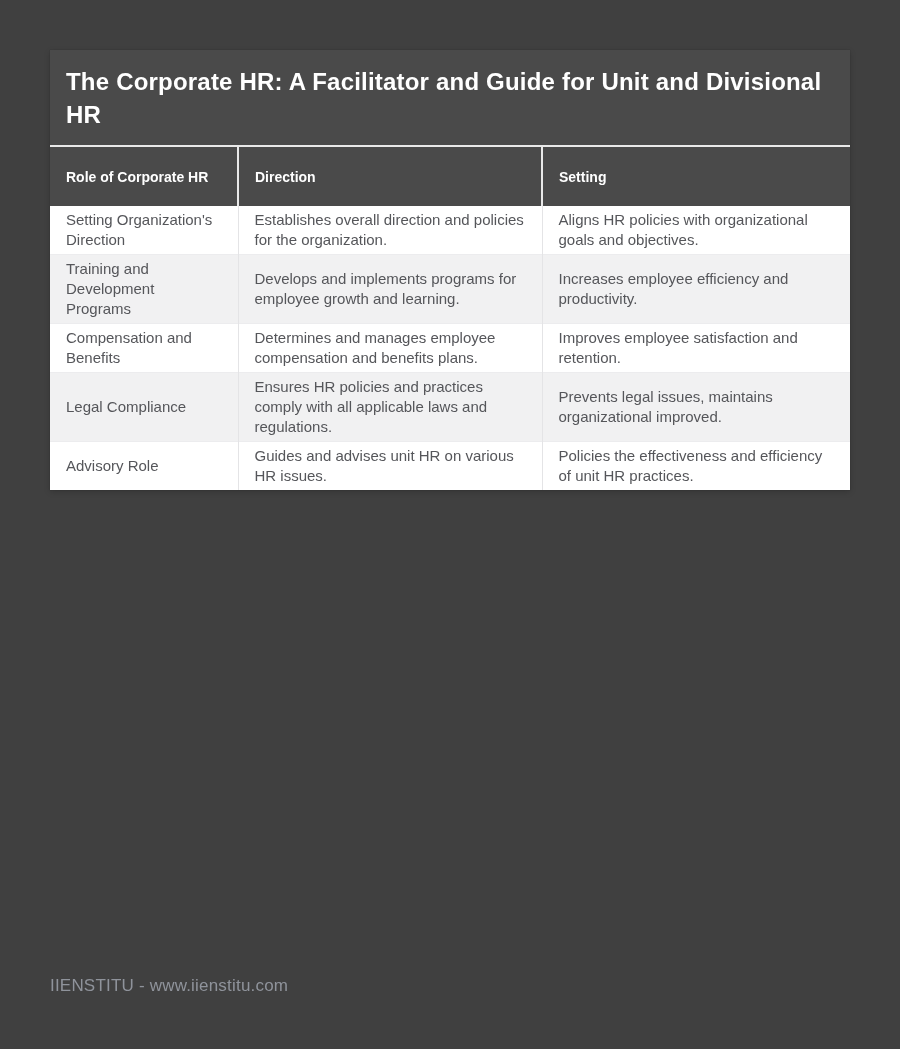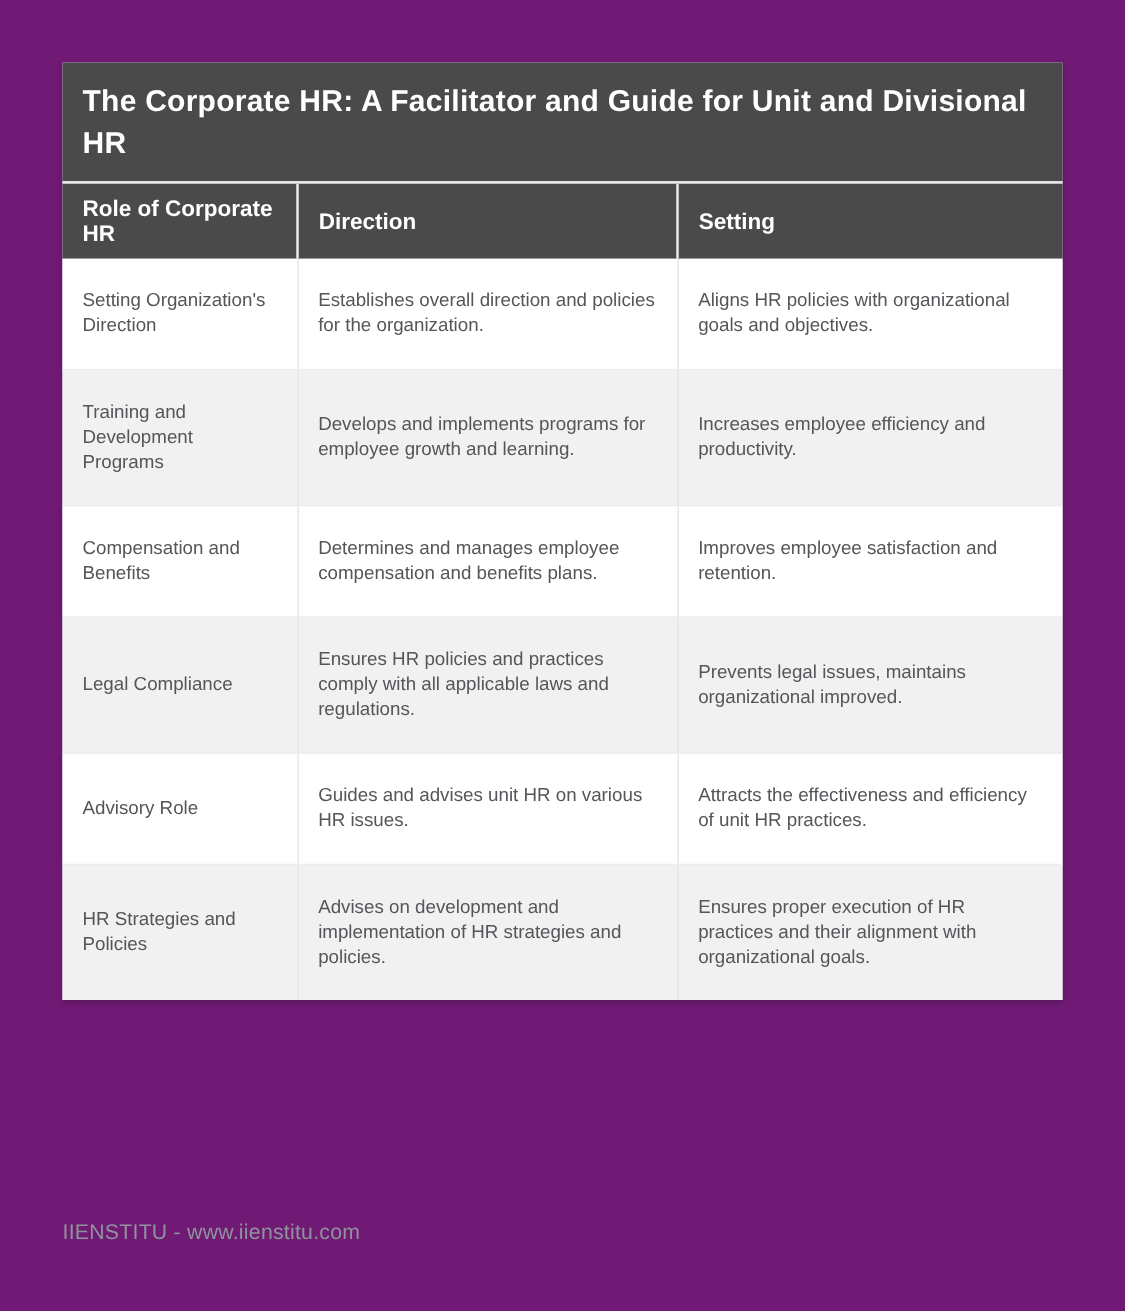--- a/index.html
+++ b/index.html
@@ -6,21 +6,21 @@
   html, body {
     width: 900px;
     height: 1049px;
     background: #f5f5f6;
     font-family: "Liberation Sans", "DejaVu Sans", sans-serif;
   }
   .page {
     position: relative;
     width: 900px;
     height: 1049px;
-    background: #701a75;
+    background: #404040;
     overflow: hidden;
   }
   .card {
     position: absolute;
     left: 50px;
     top: 50px;
     width: 800px;
     background: #ffffff;
     box-shadow: 0 2px 6px rgba(0,0,0,0.18), 0 0 1px rgba(0,0,0,0.22);
   }
@@ -37,37 +37,37 @@
     width: 100%;
     border-collapse: collapse;
     table-layout: fixed;
   }
   col.c1 { width: 23.5%; }
   col.c2 { width: 38%; }
   col.c3 { width: 38.5%; }
   thead th {
     background: #4a4a4a;
     color: #ffffff;
-    font-size: 18px;
+    font-size: 14px;
     font-weight: bold;
     text-align: left;
     vertical-align: middle;
     padding: 10px 16px;
     height: 60px;
     line-height: 20px;
     border-top: 2px solid #e9e9e9;
     border-left: 2px solid #e9e9e9;
   }
   thead th:first-child { border-left: none; }
   tbody td {
     font-size: 15px;
     line-height: 20px;
     color: #55565a;
     vertical-align: middle;
-    padding: 24px 16px;
+    padding: 4px 16px;
     border-left: 1px solid #e4e4e6;
     border-top: 1px solid #ececee;
   }
   tbody td:first-child { border-left: none; }
   tbody tr:first-child td { border-top: none; }
   tbody tr:nth-child(odd)  { background: #ffffff; }
   tbody tr:nth-child(even) { background: #f1f1f2; }
   .footer {
     position: absolute;
     left: 50px;
@@ -115,24 +115,19 @@
           <td>Improves employee satisfaction and retention.</td>
         </tr>
         <tr>
           <td>Legal Compliance</td>
           <td>Ensures HR policies and practices comply with all applicable laws and regulations.</td>
           <td>Prevents legal issues, maintains organizational improved.</td>
         </tr>
         <tr>
           <td>Advisory Role</td>
           <td>Guides and advises unit HR on various HR issues.</td>
-          <td>Attracts the effectiveness and efficiency of unit HR practices.</td>
-        </tr>
-        <tr>
-          <td>HR Strategies and Policies</td>
-          <td>Advises on development and implementation of HR strategies and policies.</td>
-          <td>Ensures proper execution of HR practices and their alignment with organizational goals.</td>
+          <td>Policies the effectiveness and efficiency of unit HR practices.</td>
         </tr>
       </tbody>
     </table>
   </div>
   <div class="footer">IIENSTITU - www.iienstitu.com</div>
 </div>
 
 </body></html>

